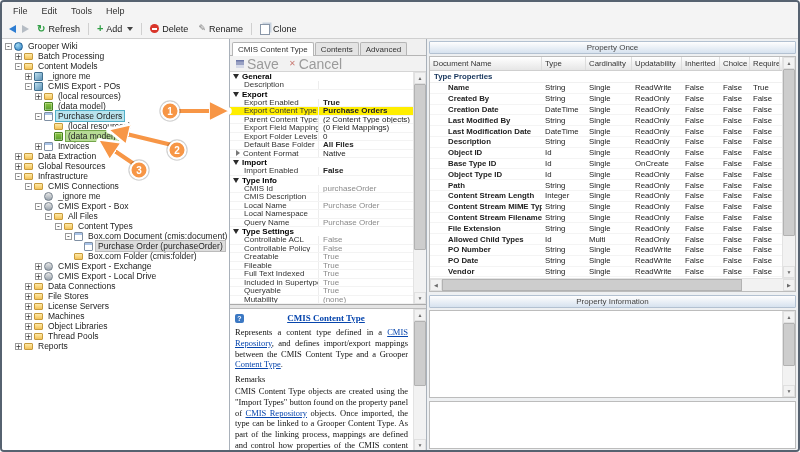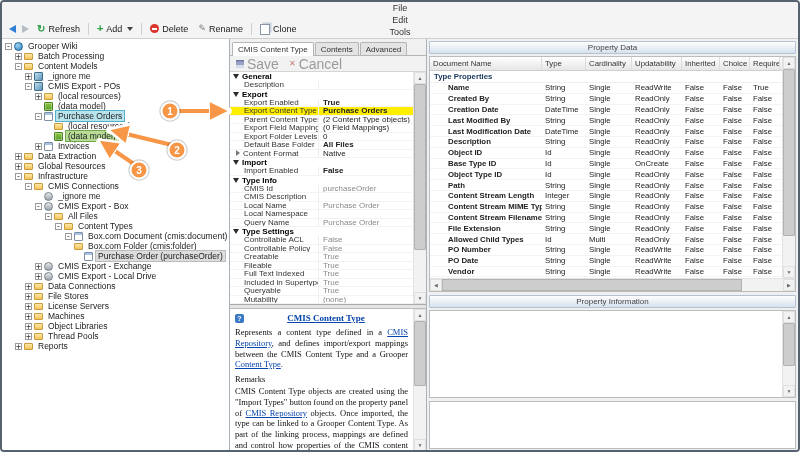--- a/index.html
+++ b/index.html
@@ -1,18 +1,18 @@
 <!DOCTYPE html>
 <html><head>
 <meta charset="utf-8">
 <style>
   html,body{margin:0;padding:0;background:#ffffff;}
   .window{position:relative;width:800px;height:452px;box-sizing:border-box;border:2px solid #566270;border-radius:4px;background:#eef0f2;overflow:hidden;font-family:"Liberation Sans",sans-serif;}
   
-  .menubar{height:17px;display:flex;align-items:center;padding:0 4px;font-size:9px;color:#333;background:#f4f4f4;flex-direction:column;}
+  .menubar{height:17px;display:flex;align-items:center;padding:0 4px;font-size:9px;color:#333;background:#f4f4f4;}
   .menu-item{padding:1px 7px;}
   .toolbar{height:19px;display:flex;align-items:center;background:#f4f4f4;border-bottom:1px solid #cfcfcf;font-size:9px;color:#222;padding:0 4px;}
   .tb-btn{display:inline-flex;align-items:center;gap:3px;padding:1px 5px;}
   .tb-ico{display:inline-flex;align-items:center;padding:1px 3px;}
   .tb-sep{width:1px;height:12px;background:#d0d0d0;margin:0 3px;}
   .ic-back{width:0;height:0;border-top:4px solid transparent;border-bottom:4px solid transparent;border-right:7px solid #2d7dd2;}
   .ic-fwd{width:0;height:0;border-top:4px solid transparent;border-bottom:4px solid transparent;border-left:7px solid #b5bcc4;}
   .ic-refresh{color:#2f9e44;font-weight:bold;font-size:10px;line-height:1;}
   .ic-refresh::before{content:"↻";}
   .ic-add{color:#2f9e44;font-weight:bold;font-size:11px;line-height:1;}
@@ -247,29 +247,29 @@
           <div class="trow" style="padding-left: 53px;">
             <span class="exp">-</span>
             <span class="ticon i-folder"></span>
             <span class="tlabel">Content Types</span>
           </div>
           <div class="trow" style="padding-left: 63px;">
             <span class="exp">-</span>
             <span class="ticon i-doc"></span>
             <span class="tlabel">Box.com Document (cmis:document)</span>
           </div>
-          <div class="trow" style="padding-left: 63px;">
-            <span class="exp hidden"></span>
-            <span class="ticon i-folder"></span>
-            <span class="tlabel">Box.com Folder (cmis:folder)</span>
-          </div>
           <div class="trow" style="padding-left: 73px;">
             <span class="exp hidden"></span>
             <span class="ticon i-doc"></span>
             <span class="tlabel hl-inactive">Purchase Order (purchaseOrder)</span>
+          </div>
+          <div class="trow" style="padding-left: 63px;">
+            <span class="exp hidden"></span>
+            <span class="ticon i-folder"></span>
+            <span class="tlabel">Box.com Folder (cmis:folder)</span>
           </div>
           <div class="trow" style="padding-left: 33px;">
             <span class="exp">+</span>
             <span class="ticon i-plug"></span>
             <span class="tlabel">CMIS Export - Exchange</span>
           </div>
           <div class="trow" style="padding-left: 33px;">
             <span class="exp">+</span>
             <span class="ticon i-plug"></span>
             <span class="tlabel">CMIS Export - Local Drive</span>
@@ -507,21 +507,21 @@
             <div class="arr a-up"></div>
             <div class="track">
               <div class="thumb" style="height: 55%;"></div>
             </div>
             <div class="arr a-down"></div>
           </div>
       </div>
     </div>
 
     <div class="right-panel">
-      <div class="section-hdr">Property Data</div>
+      <div class="section-hdr">Property Once</div>
       <div class="table-box">
         <div class="tbl-flex">
           <div class="tbl-main">
             <div class="tbl-hdr" id="tblhdr">
                 <span class="thcell" style="width: 112px;">Document Name</span>
                 <span class="thcell" style="width: 44px;">Type</span>
                 <span class="thcell" style="width: 46px;">Cardinality</span>
                 <span class="thcell" style="width: 50px;">Updatability</span>
                 <span class="thcell" style="width: 38px;">Inherited</span>
                 <span class="thcell" style="width: 30px;">Choice</span>

